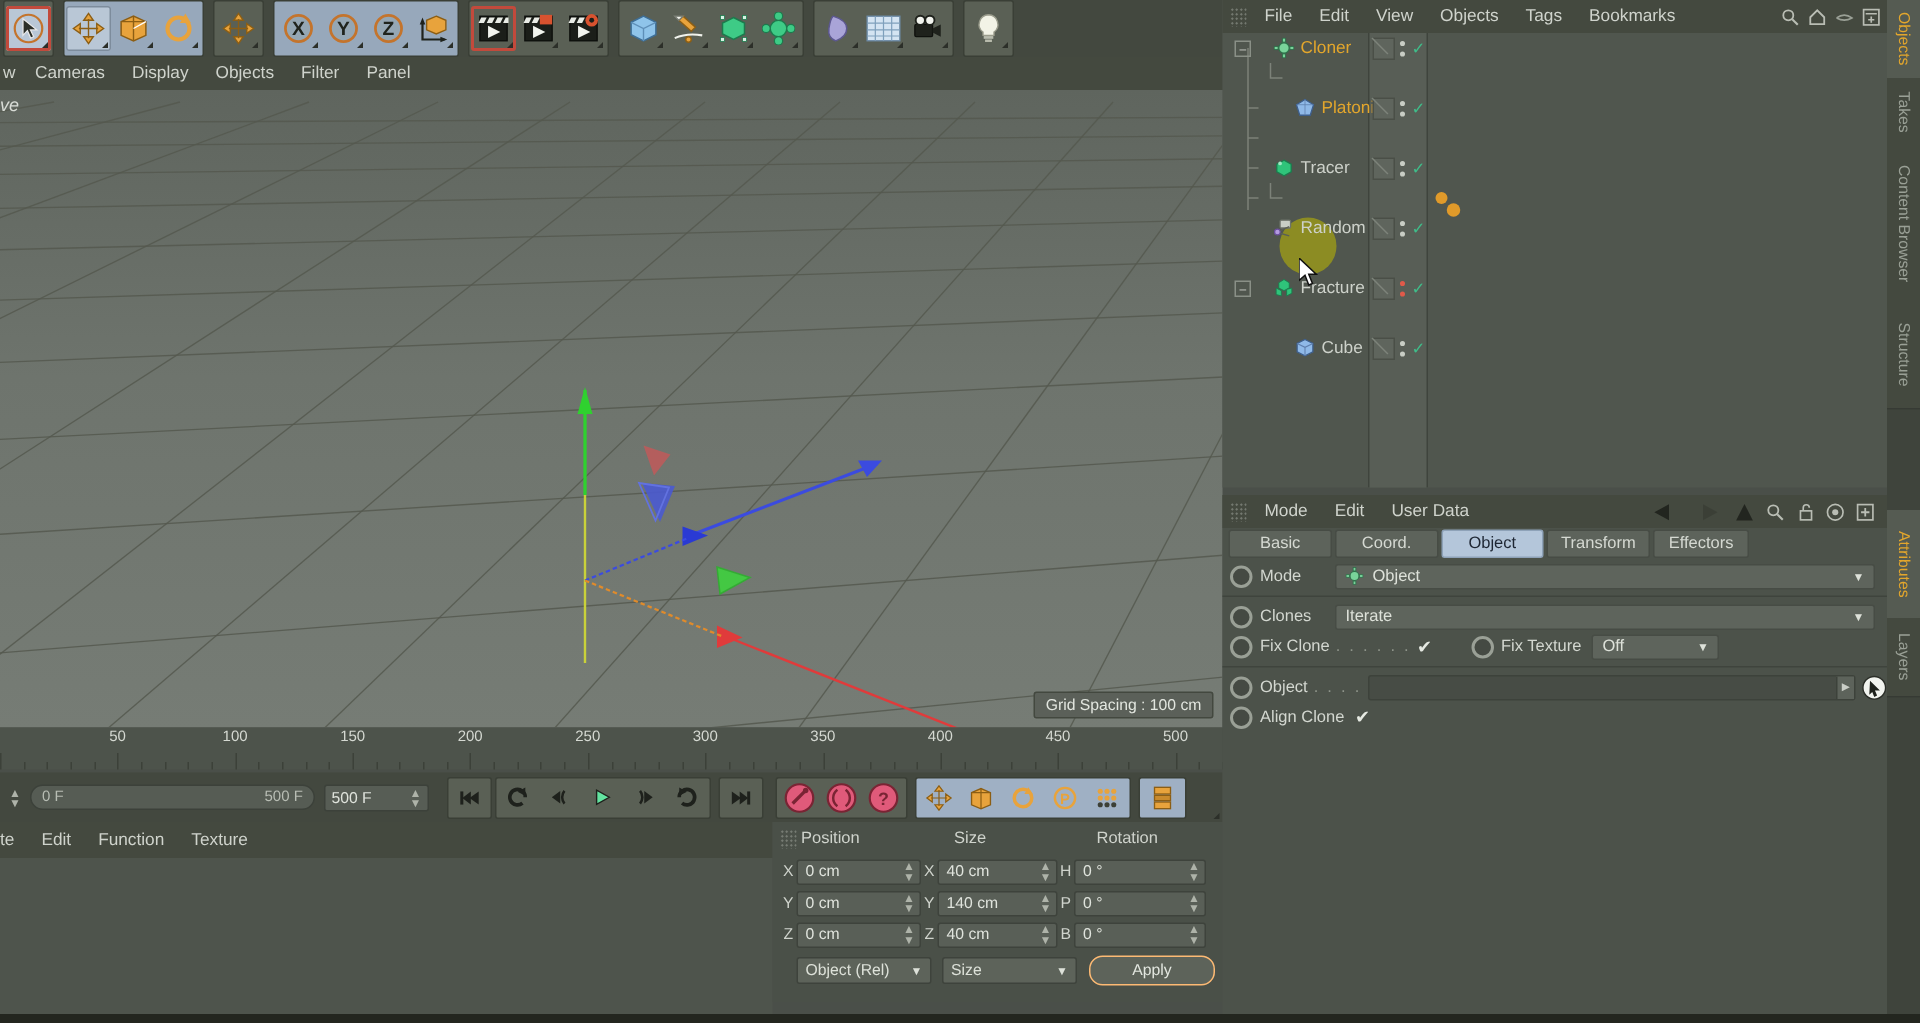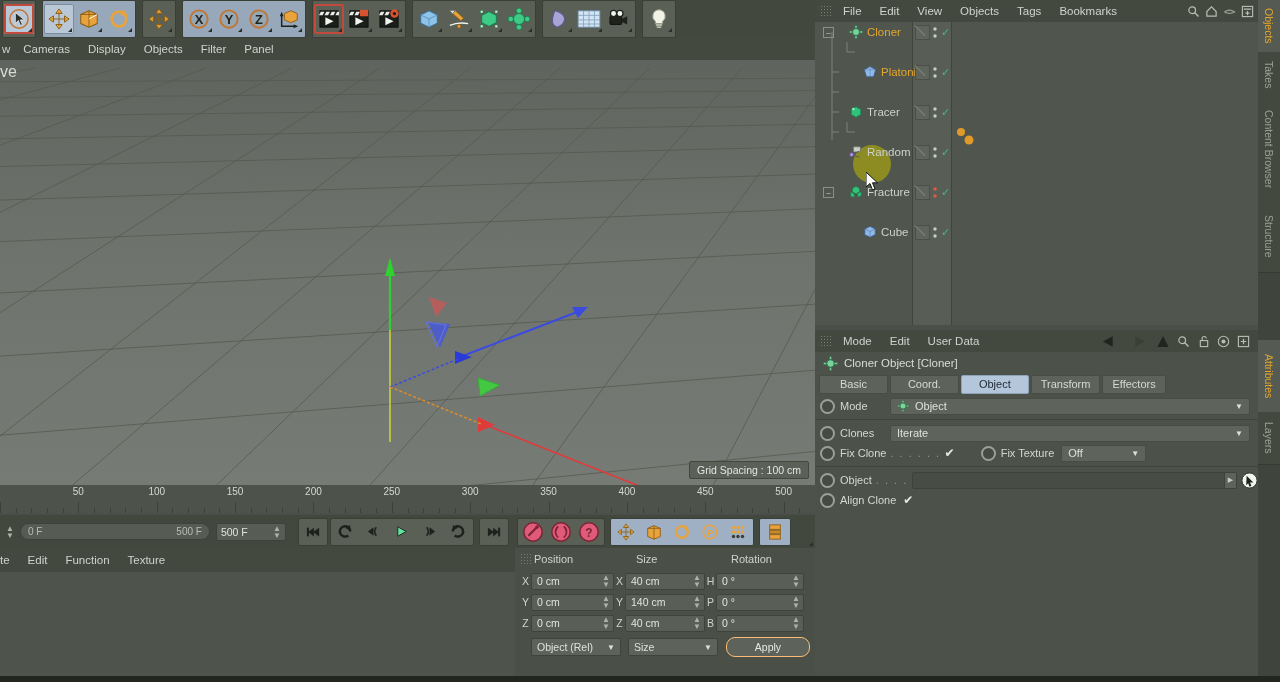--- a/index.html
+++ b/index.html
@@ -30,21 +30,21 @@
       border-left:4px solid transparent;border-bottom:4px solid #2c2f29;}
 
   
   #vpbar{left:0;top:38px;width:815px;height:22px;background:#44493f;
          display:flex;align-items:center;}
   #vpbar .menu span{font-size:11.5px;}
   #vpicons{position:absolute;right:6px;top:38px;height:22px;display:flex;
            align-items:center;gap:3px;}
   #viewport{left:0;top:60px;width:815px;height:425px;overflow:hidden;
             background:#6d736c;}
-  #viewport .label{position:absolute;font-size:16px;color:#d8dcd6;}
+  #viewport .label{position:absolute;font-size:12px;color:#d8dcd6;font-style:italic;}
   #gridspacing{position:absolute;right:6px;bottom:6px;background:#5b6059;
      border:1px solid #43483f;border-radius:2px;padding:2px 7px;font-size:10.5px;color:#e2e6df;}
 
   
   #tlruler{left:0;top:485px;width:815px;height:28px;background:#4d534b;}
   #tlruler .tick{position:absolute;bottom:0;width:1px;background:#3c4139;}
   #tlruler .num{position:absolute;top:1px;font-size:10px;color:#d5d9d2;transform:translateX(-50%);}
   #curframebox{position:absolute;right:4px;top:487px;width:78px;height:18px;
      background:#595f57;border:1px solid #3e433c;border-radius:2px;
      display:flex;align-items:center;padding:0 5px;box-sizing:border-box;font-size:10.5px;}
@@ -945,33 +945,20 @@
               <circle cx="7" cy="7" r="2.2" fill="#b9bdb4"></circle>
             </svg></span>
         <span style="display:block;width:13px;height:13px;position:absolute;right:4px;">
           <svg width="13" height="13" viewBox="0 0 14 14">
               <rect x="1.5" y="1.5" width="11" height="11" stroke="#b9bdb4" stroke-width="1.2" fill="none"></rect>
               <path d="M7 4 V10 M4 7 H10" stroke="#b9bdb4" stroke-width="1.3"></path>
             </svg></span>
       </div>
     </div>
 
-    <div id="amtitle">
-      <span style="width:15px;height:15px;display:inline-block;margin-right:6px;">
-        <svg width="15" height="15" viewBox="0 0 16 16">
-            <circle cx="8" cy="8" r="4" fill="#79d39a" stroke="#2f6f4a"></circle>
-            <g fill="#79d39a" stroke="#2f6f4a" stroke-width="0.7">
-              <rect x="6.8" y="0.5" width="2.4" height="3"></rect>
-              <rect x="6.8" y="12.5" width="2.4" height="3"></rect>
-              <rect x="0.5" y="6.8" width="3" height="2.4"></rect>
-              <rect x="12.5" y="6.8" width="3" height="2.4"></rect>
-            </g>
-          </svg></span>
-      <span>Cloner Object [Cloner]</span>
-    </div>
 
     <div id="amtabs">
       <div class="atab" style="padding:0 20px;">Basic</div>
       <div class="atab" style="padding:0 17px;">Coord.</div>
       <div class="atab act" style="padding:0 17px;">Object</div>
       <div class="atab">Transform</div>
       <div class="atab">Effectors</div>
     </div>
 
 

